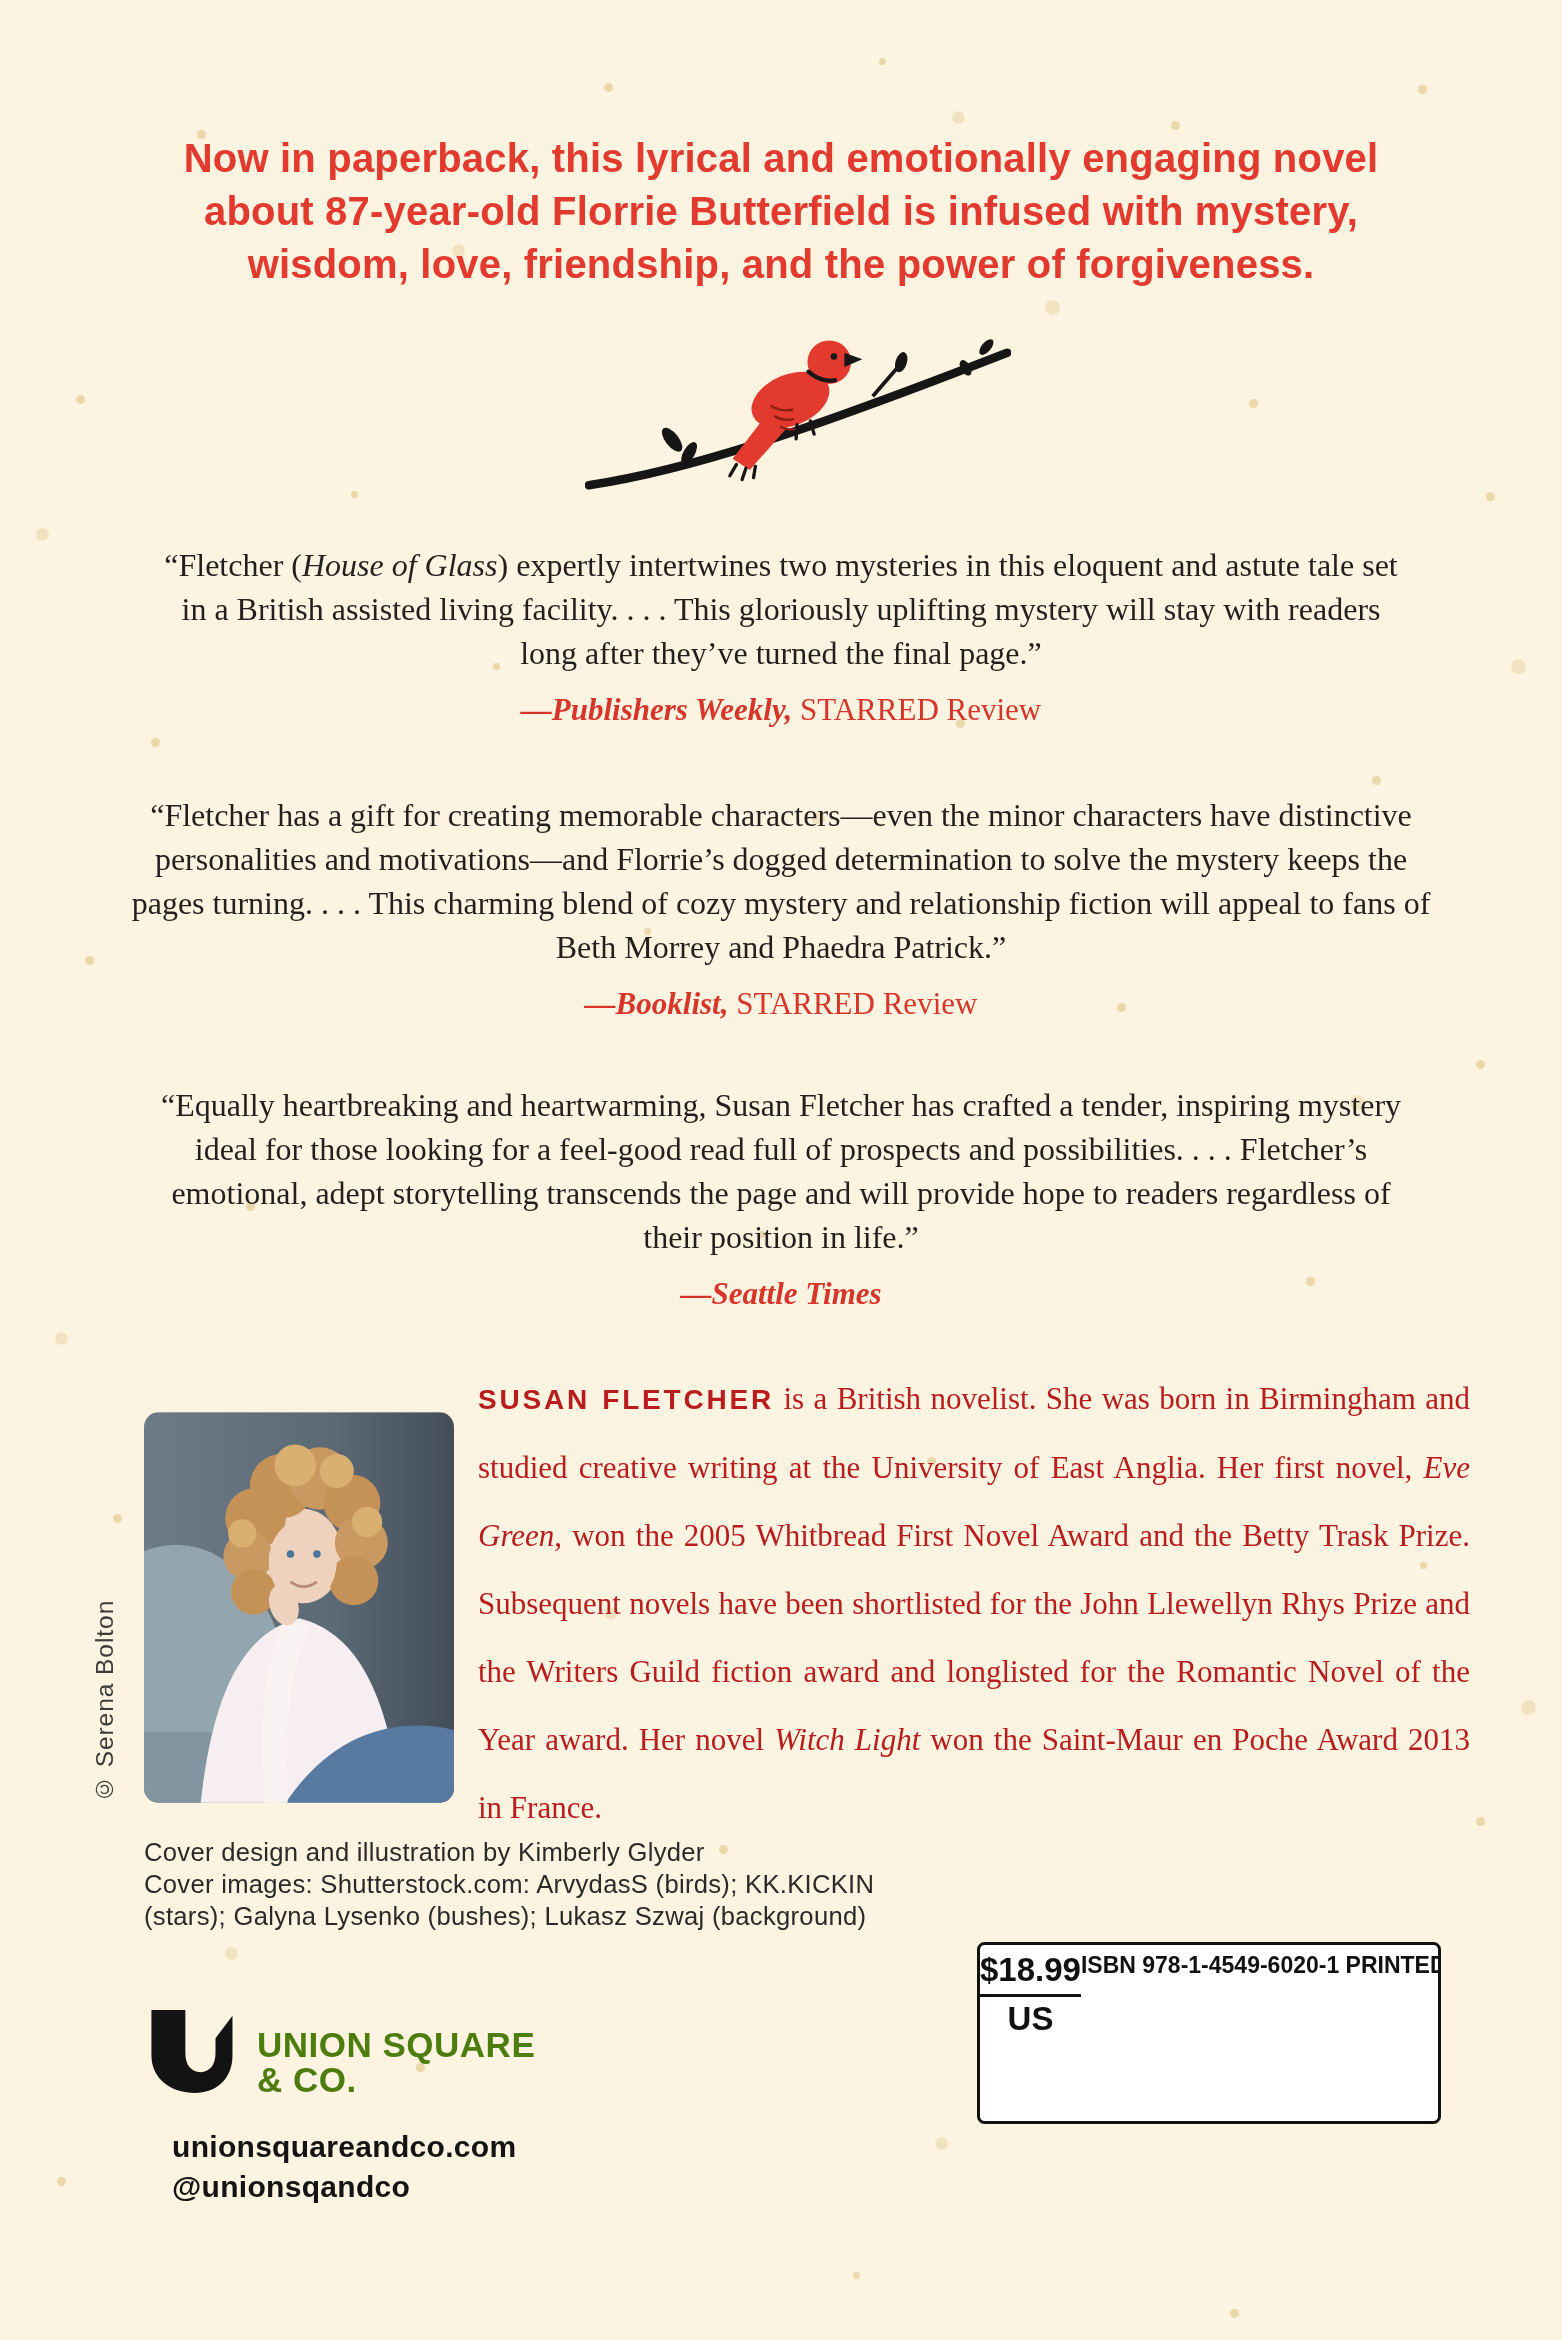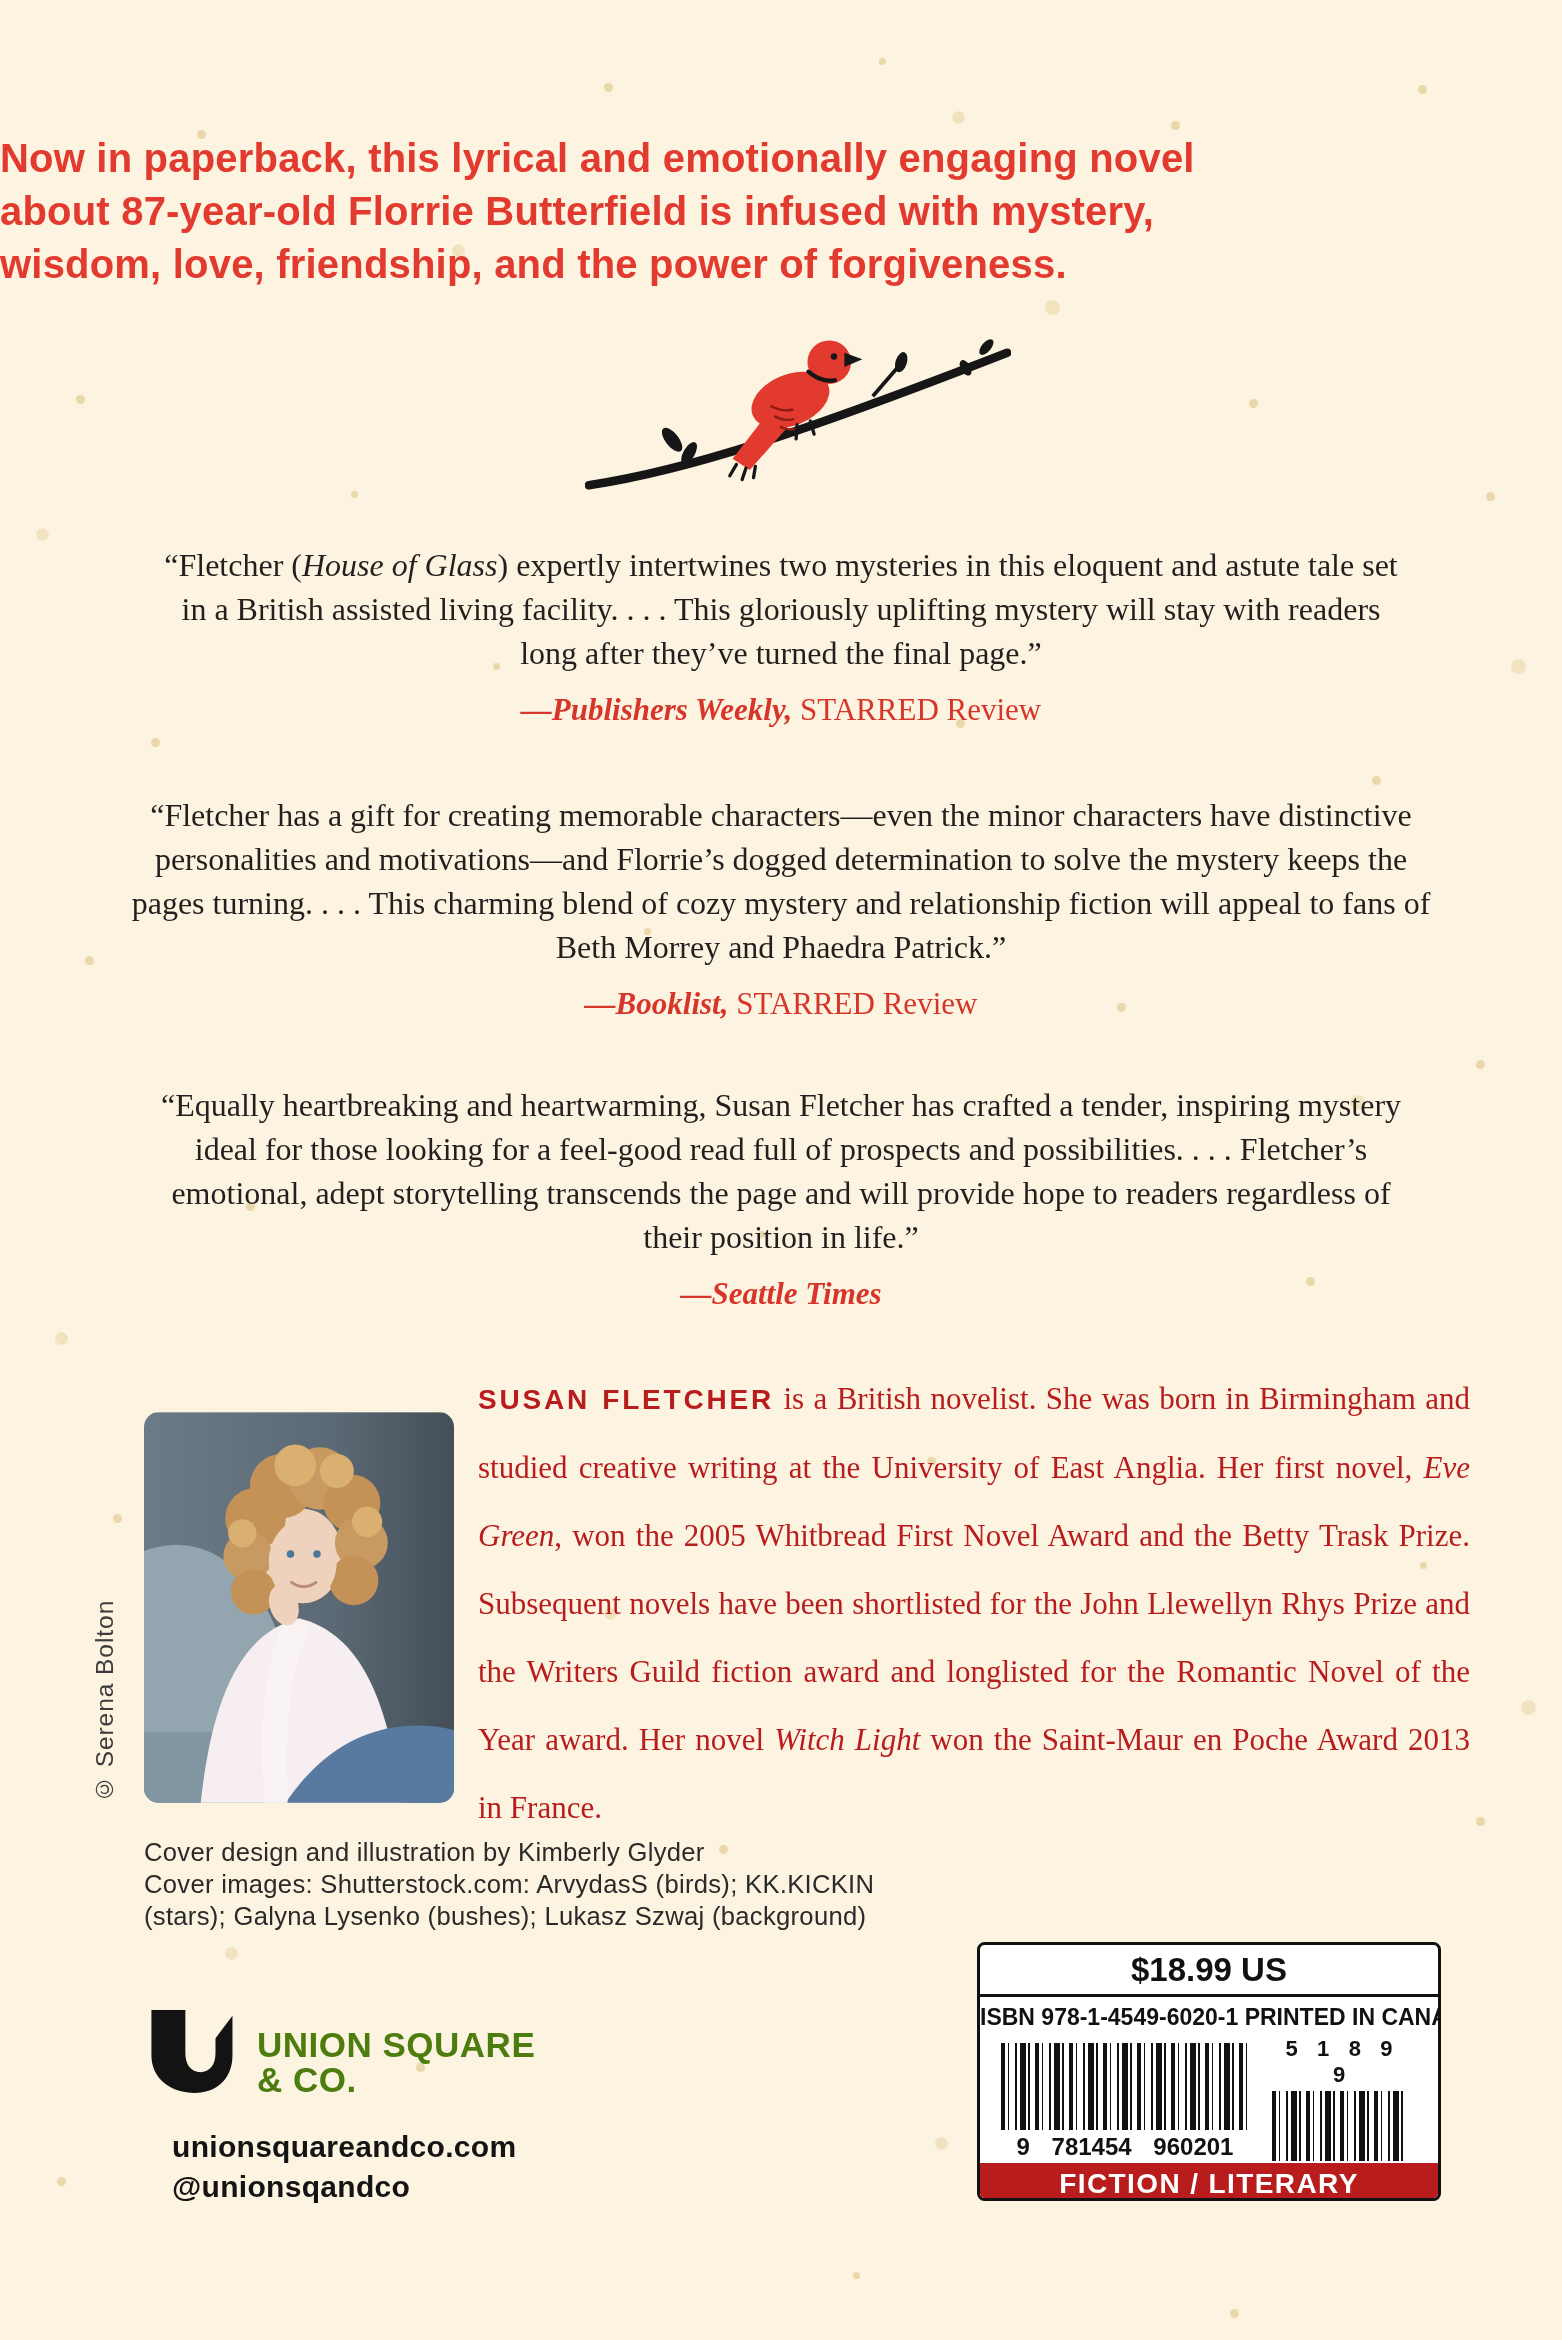--- a/index.html
+++ b/index.html
@@ -13,21 +13,21 @@
      494px 664px 0 0.9px,958px 721px 0 1.9px,1374px 778px 0 1.9px,87px 958px 0 1.9px,645px 929px 0 0.9px,
      1119px 1005px 0 1.9px,1478px 1062px 0 1.9px,248px 1204px 0 1.9px,759px 1232px 0 0.9px,1308px 1279px 0 1.9px,
      115px 1516px 0 1.9px,929px 1459px 0 1.9px,1421px 1563px 0 0.9px,286px 1781px 0 1.9px,721px 1847px 0 1.9px,
      1478px 1819px 0 1.9px,418px 2065px 0 1.9px,854px 2273px 0 0.9px,1232px 2311px 0 1.9px,59px 2179px 0 1.9px;}
   .s2{color:rgba(226,202,142,.4);
       box-shadow:1050px 305px 0 4.7px,956px 115px 0 3.8px,456px 248px 0 3.8px,1516px 664px 0 4.7px,40px 532px 0 3.8px,
      816px 816px 0 3.8px,1355px 1100px 0 4.7px,59px 1336px 0 3.8px,608px 1611px 0 3.8px,1526px 1705px 0 4.7px,
      229px 1951px 0 3.8px,939px 2141px 0 3.8px;}
 
   
-  .headline{position:absolute;top:132px;left:0;right:0;text-align:left;color:#e23a2e;
+  .headline{position:absolute;top:132px;left:0;right:0;text-align:center;color:#e23a2e;
     font-weight:bold;font-size:40px;line-height:53px;letter-spacing:0.2px;}
 
   
   .bird{position:absolute;top:326px;left:585px;width:426px;height:167px;}
 
   
   .quote{position:absolute;left:50%;transform:translateX(-50%);text-align:center;
     font-family:"Liberation Serif",serif;color:#241f1f;}
   .qtext{margin:17px;font-size:32px;line-height:44px;}
   .attr{margin:15px 0 0 0;font-size:31px;color:#d8352a;}
@@ -47,22 +47,22 @@
   
   .credits{position:absolute;left:144px;top:1836px;font-size:25.6px;line-height:32px;color:#2a2a2a;letter-spacing:0.3px;}
 
   
   .logo{position:absolute;left:142px;top:2006px;display:flex;align-items:flex-start;}
   .logo-u{width:98px;height:89px;margin-right:17px;}
   .logo-name{font-weight:bold;color:#4d7c0f;font-size:35px;line-height:35px;letter-spacing:0.5px;padding-top:21px;}
   .weblinks{position:absolute;left:144px;top:2127px;font-weight:bold;color:#141414;font-size:30px;line-height:40px;letter-spacing:0.3px;margin-left:28px;}
 
   
-  .bcbox{position:absolute;left:977px;top:1942px;width:464px;height:259px;background:#fff;
-    border:3.8px solid #111;border-radius:7.6px;box-sizing:border-box;display:flex;flex-direction:column;overflow:hidden;}
+  .bcbox{position:absolute;left:977px;top:1942px;width:464px;height:182px;background:#fff;
+    border:3.8px solid #111;border-radius:7.6px;box-sizing:border-box;display:flex;overflow:hidden;}
   .bc-price{height:49px;line-height:49px;border-bottom:3.8px solid #111;text-align:center;
     font-weight:bold;font-size:33px;color:#111;}
   .bc-isbn{text-align:center;padding-top:6.6px;font-weight:bold;font-size:23px;color:#111;white-space:nowrap;}
   .bc-row{display:flex;align-items:flex-end;padding:5.7px 13.2px 1.9px 21px;gap:23px;}
   .bars{background:repeating-linear-gradient(90deg,#111 0 3.8px,#fff 3.8px 6.6px,#111 6.6px 8.5px,#fff 8.5px 14px,
       #111 14px 16px,#fff 16px 19px,#111 19px 24.6px,#fff 24.6px 27.4px,#111 27.4px 29px,#fff 29px 34px);}
   .bc-main{width:248px;}
   .bc-main .bars{height:87px;}
   .bc-main .digits{font-size:24px;font-weight:bold;color:#111;text-align:center;word-spacing:15px;padding-top:2.8px;}
   .bc-small{width:134px;}

